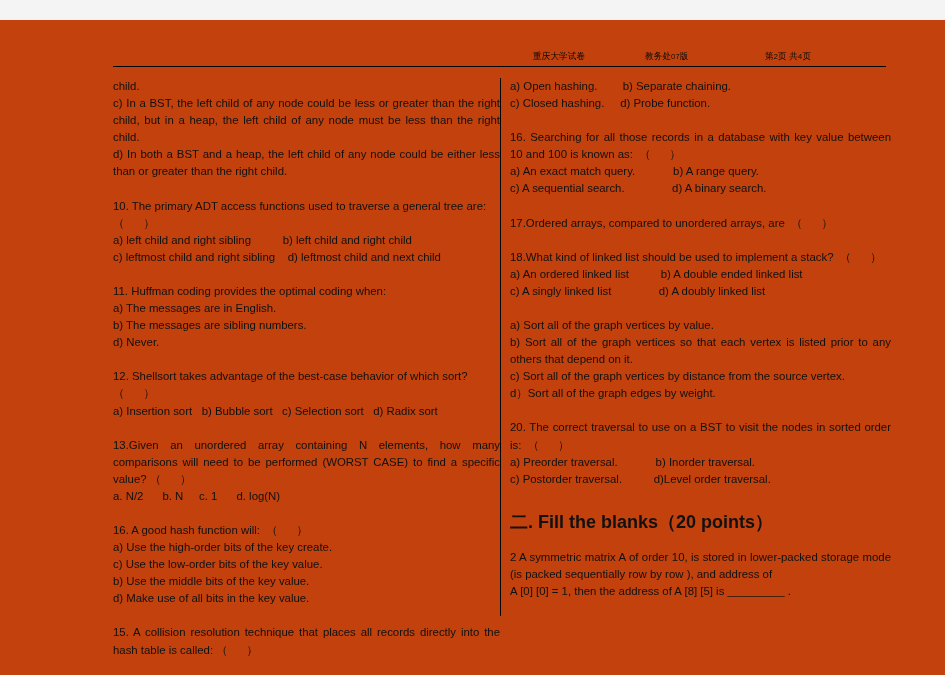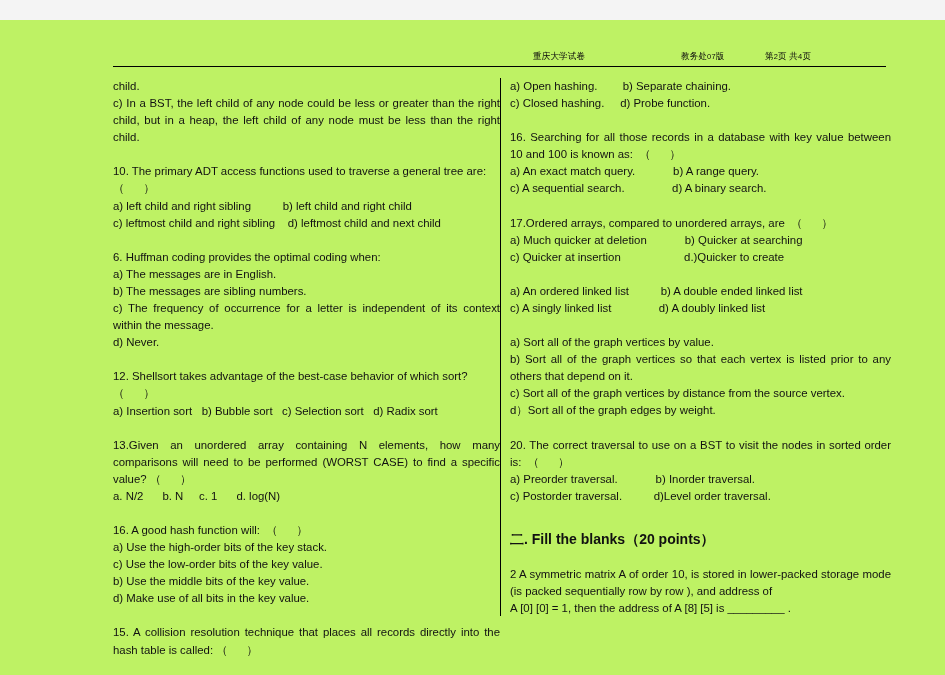--- a/index.html
+++ b/index.html
@@ -11,21 +11,21 @@
     width: 945px;
     height: 675px;
     overflow: hidden;
     font-family: "Liberation Sans", "DejaVu Sans", sans-serif;
     color: #000000;
     position: relative;
   }
   #page {
     position: absolute;
     inset: 0;
-    background: #bef264;
+    background: #c2410c;
   }
   .top-band {
     position: absolute;
     left: 0;
     top: 0;
     width: 945px;
     height: 20px;
     background: #f4f4f4;
   }
   
@@ -49,21 +49,21 @@
     font-size: 8.5px;
     letter-spacing: 0.2px;
     color: #0a0a0a;
   }
   .hdr-seg {
     white-space: nowrap;
     transform: scaleY(1.05);
     transform-origin: bottom left;
   }
   .hdr-uni   { position: absolute; left: 420px; bottom: 2px; }
-  .hdr-dept  { position: absolute; left: 568px; bottom: 2px; }
+  .hdr-dept  { position: absolute; left: 532px; bottom: 2px; }
   .hdr-page  { position: absolute; left: 652px; bottom: 2px; }
   .hdr-small { font-size: 7.5px; }
 
   
   .columns {
     position: absolute;
     left: 0;
     top: 78px;
     width: 945px;
     height: 560px;
@@ -101,21 +101,21 @@
   }
   .gap { height: 17px; }
   .gap-sm { height: 8px; }
   .choices {
     display: block;
     white-space: pre;
   }
 
   .section-title {
     font-weight: bold;
-    font-size: 14px;
+    font-size: 18px;
     line-height: 19px;
     margin: 0;
     white-space: pre;
   }
 </style>
 </head>
 <body>
 
 <div id="page">
 
@@ -130,51 +130,51 @@
   </div>
 
   <div class="columns">
 
     <div class="divider"></div>
 
     <div class="col col-left">
 
       <div class="q">child.</div>
       <div class="q">c) In a BST, the left child of any node could be less or greater than the right child, but in a heap, the left child of any node must be less than the right child.</div>
+      <div class="q">d) In both a BST and a heap, the left child of any node could be either less than or greater than the right child.</div>
 
       <div class="gap"></div>
 
       <div class="q">10. The primary ADT access functions used to traverse a general tree are:
 （      ）</div>
       <div class="q choices">a) left child and right sibling          b) left child and right child
 c) leftmost child and right sibling    d) leftmost child and next child</div>
 
       <div class="gap"></div>
 
-      <div class="q">6. Huffman coding provides the optimal coding when:</div>
+      <div class="q">11. Huffman coding provides the optimal coding when:</div>
       <div class="q">a) The messages are in English.</div>
       <div class="q">b) The messages are sibling numbers.</div>
-      <div class="q">c) The frequency of occurrence for a letter is independent of its context within the message.</div>
       <div class="q">d) Never.</div>
 
       <div class="gap"></div>
 
       <div class="q">12. Shellsort takes advantage of the best-case behavior of which sort?
 （      ）</div>
       <div class="q choices">a) Insertion sort   b) Bubble sort   c) Selection sort   d) Radix sort</div>
 
       <div class="gap"></div>
 
       <div class="q">13.Given an unordered array containing N elements, how many comparisons will need to be performed (WORST CASE) to find a specific value? （      ）</div>
       <div class="q choices">a. N/2      b. N     c. 1      d. log(N)</div>
 
       <div class="gap"></div>
 
       <div class="q">16. A good hash function will:  （      ）</div>
-      <div class="q">a) Use the high-order bits of the key stack.</div>
+      <div class="q">a) Use the high-order bits of the key create.</div>
       <div class="q">c) Use the low-order bits of the key value.</div>
       <div class="q">b) Use the middle bits of the key value.</div>
       <div class="q">d) Make use of all bits in the key value.</div>
 
       <div class="gap"></div>
 
       <div class="q">15. A collision resolution technique that places all records directly into the hash table is called: （      ）</div>
     </div>
 
     <div class="col col-right">
@@ -184,25 +184,24 @@
 
       <div class="gap"></div>
 
       <div class="q">16. Searching for all those records in a database with key value between 10 and 100 is known as:  （      ）</div>
       <div class="q choices">a) An exact match query.            b) A range query.
 c) A sequential search.               d) A binary search.</div>
 
       <div class="gap"></div>
 
       <div class="q">17.Ordered arrays, compared to unordered arrays, are  （      ）</div>
-      <div class="q choices">a) Much quicker at deletion            b) Quicker at searching
-c) Quicker at insertion                    d.)Quicker to create</div>
-
-      <div class="gap"></div>
-
+
+      <div class="gap"></div>
+
+      <div class="q">18.What kind of linked list should be used to implement a stack?  （      ）</div>
       <div class="q choices">a) An ordered linked list          b) A double ended linked list
 c) A singly linked list               d) A doubly linked list</div>
 
       <div class="gap"></div>
 
       <div class="q">a) Sort all of the graph vertices by value.</div>
       <div class="q">b) Sort all of the graph vertices so that each vertex is listed prior to any others that depend on it.</div>
       <div class="q">c) Sort all of the graph vertices by distance from the source vertex.</div>
       <div class="q">d）Sort all of the graph edges by weight.</div>
 

